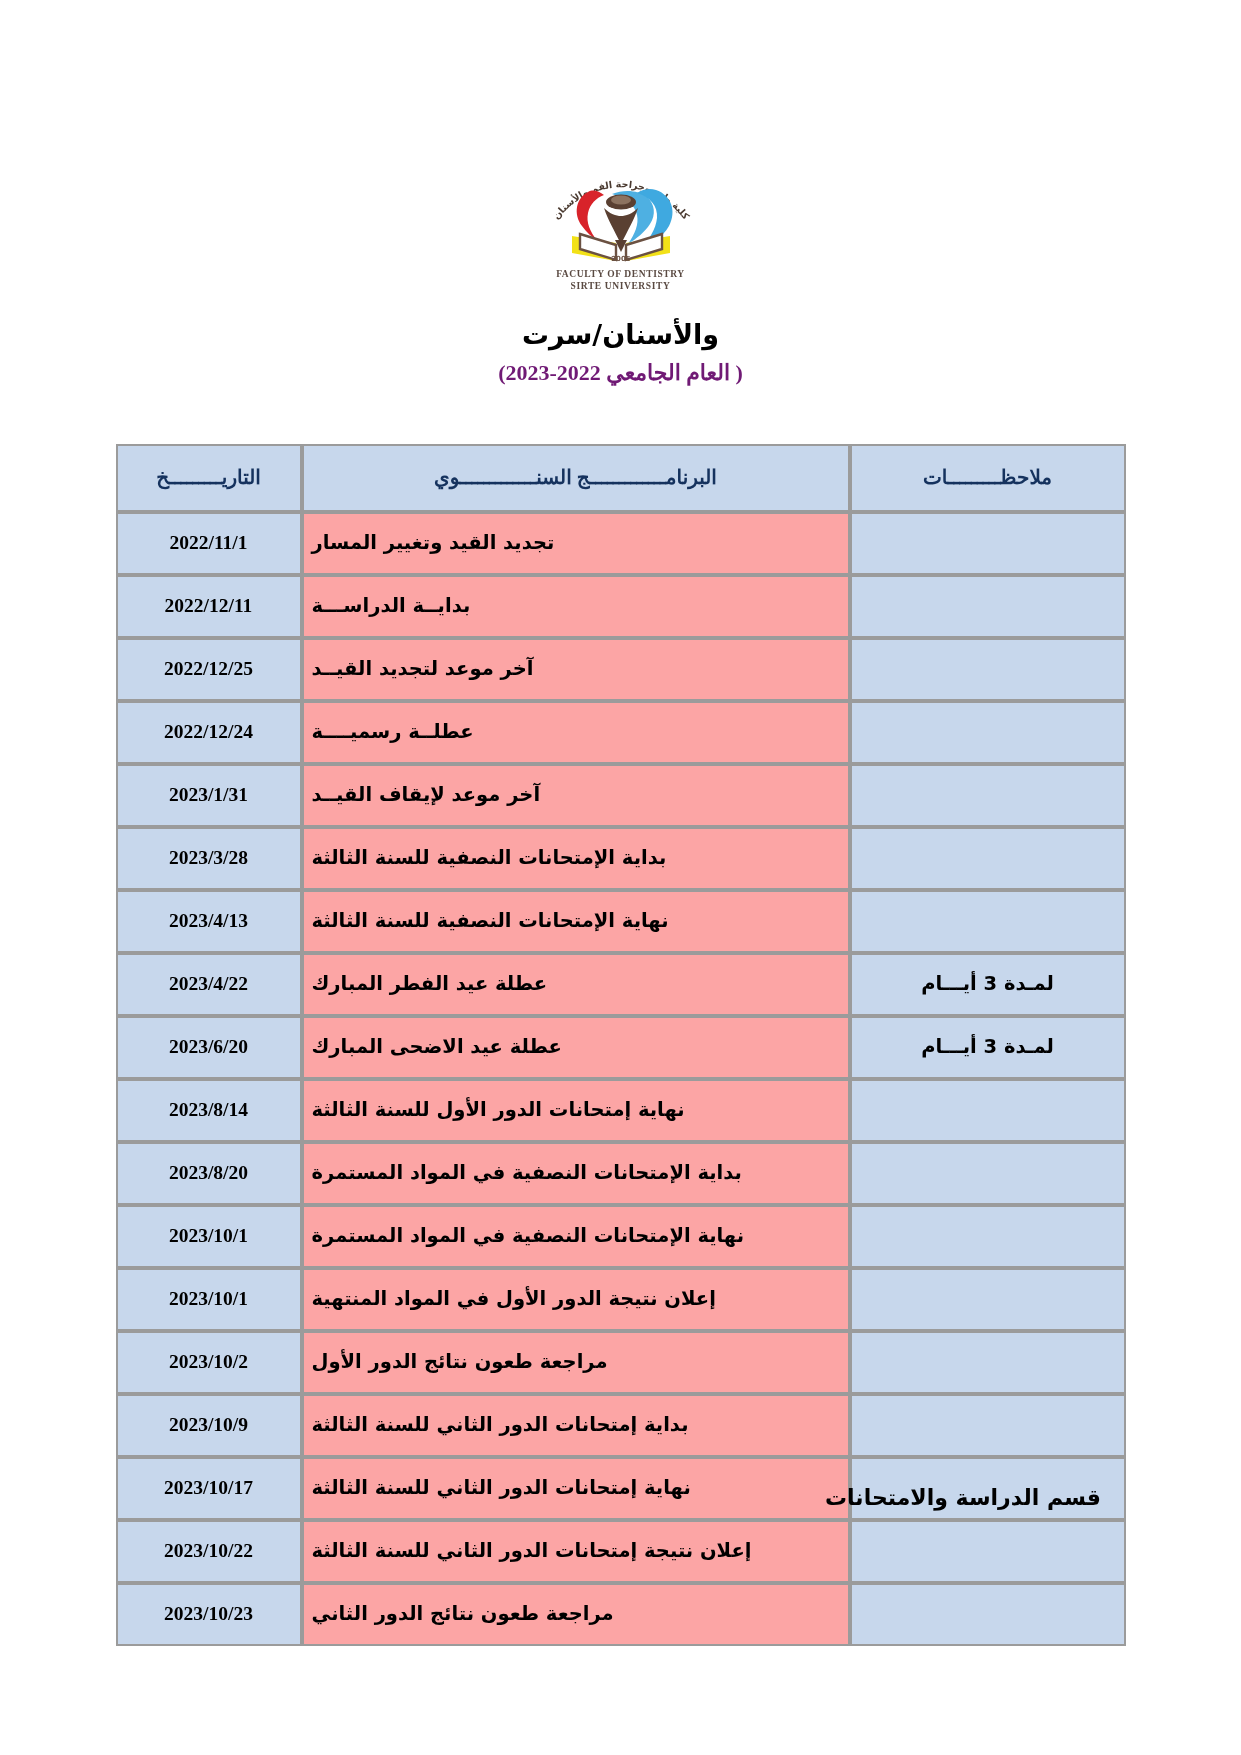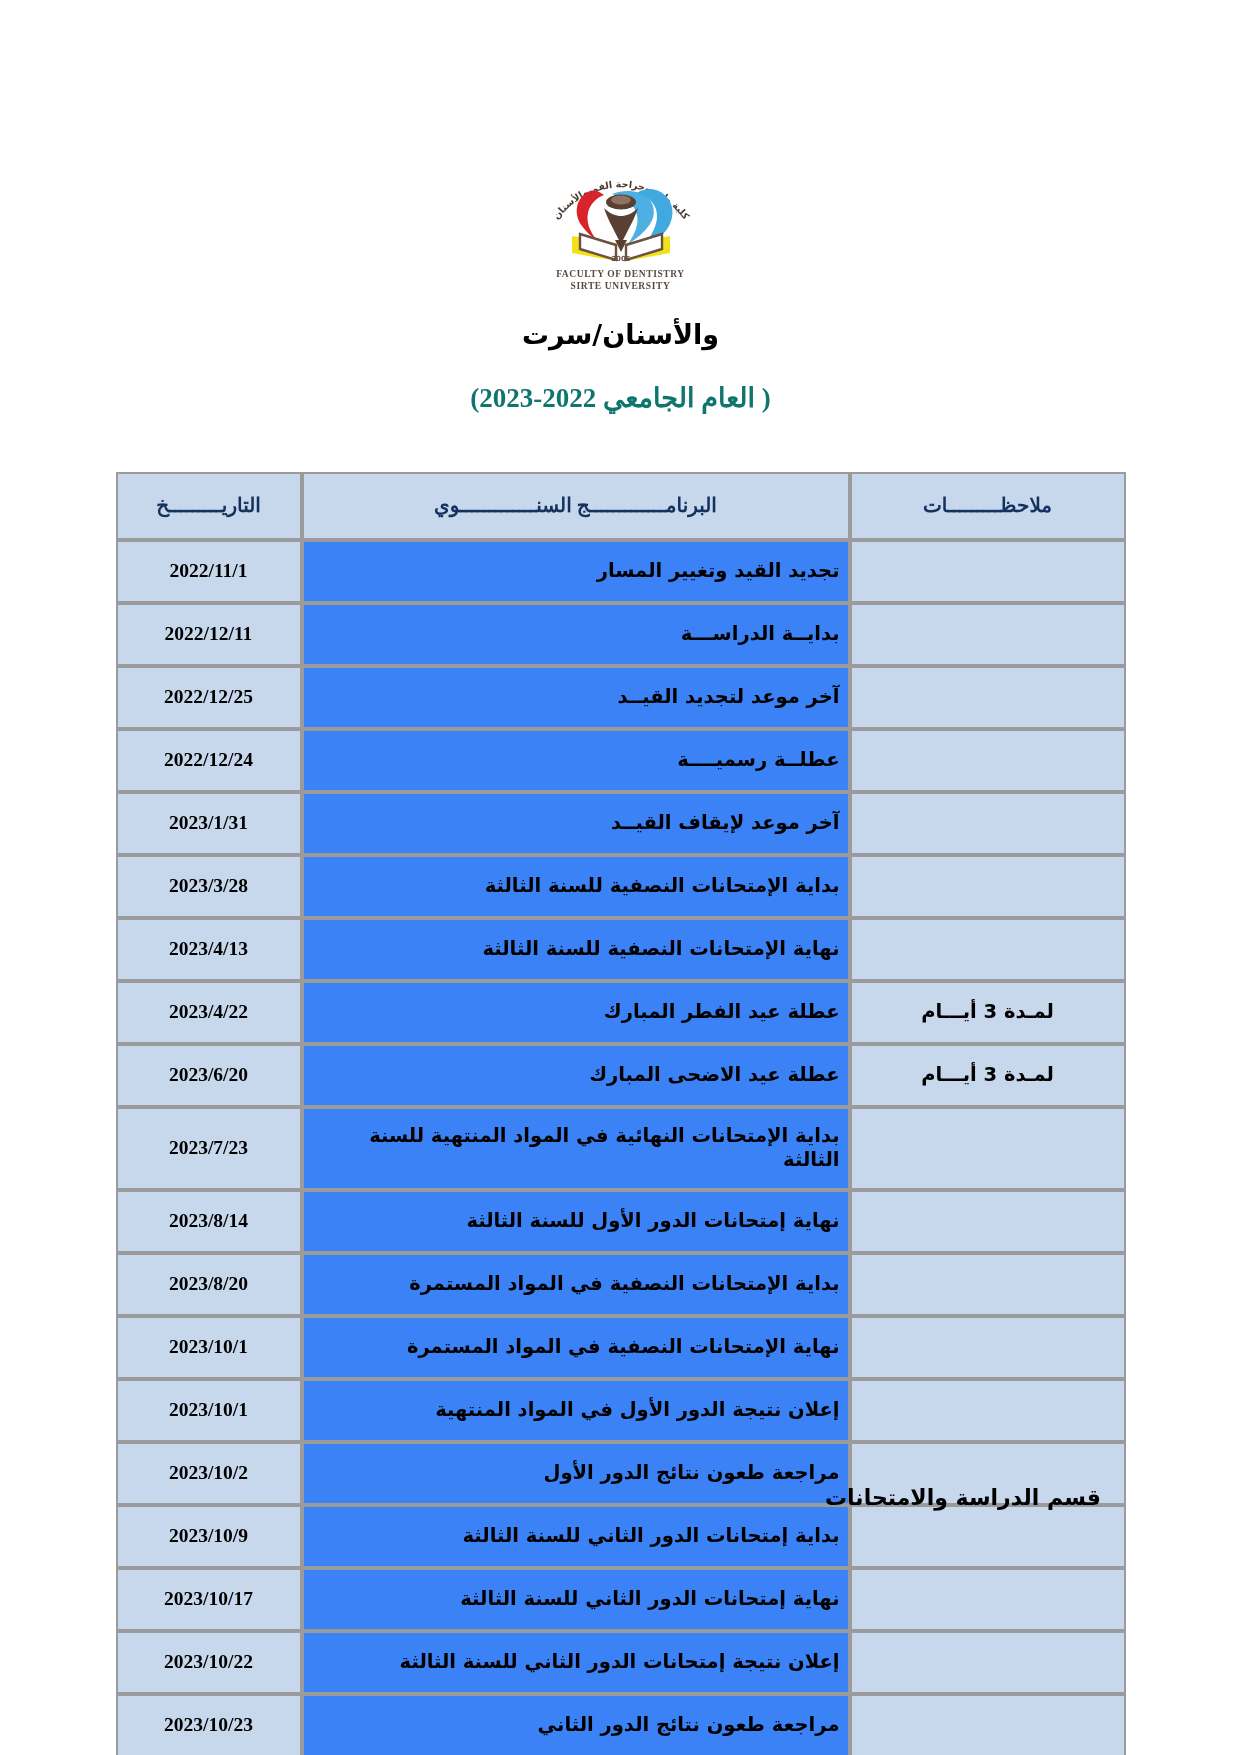--- a/index.html
+++ b/index.html
@@ -66,23 +66,23 @@
   .title-line2 {
     font-family: "DejaVu Sans", "Liberation Sans", sans-serif;
     font-weight: bold;
     font-size: 27px;
     color: #000000;
     line-height: 1.45;
   }
   .title-line3 {
     font-family: "Liberation Serif", "DejaVu Serif", serif;
     font-weight: bold;
-    font-size: 27px;
-    color: #0f766e;
-    margin-top: 28px;
+    font-size: 22px;
+    color: #701a75;
+    margin-top: 6px;
     direction: rtl;
   }
 
   
   .table-wrap {
     margin: 0 auto;
     margin-top: 58px;
     width: 1010px;
   }
   table.cal {
@@ -123,25 +123,25 @@
   td.td-date {
     background: #c7d7ec;
     color: #000000;
     font-family: "Liberation Serif", "DejaVu Serif", serif;
     font-weight: bold;
     text-align: center;
     font-size: 21px;
     direction: ltr;
   }
   td.td-prog {
-    background: #3b82f6;
-    color: #000000;
-    font-family: "DejaVu Sans", "Liberation Sans", sans-serif;
-    font-weight: bold;
-    text-align: right;
+    background: #fca5a5;
+    color: #000000;
+    font-family: "DejaVu Sans", "Liberation Sans", sans-serif;
+    font-weight: bold;
+    text-align: left;
     font-size: 18px;
   }
   td.td-notes {
     background: #c7d7ec;
     color: #000000;
     font-family: "DejaVu Sans", "Liberation Sans", sans-serif;
     font-weight: bold;
     text-align: center;
     font-size: 18px;
   }
@@ -258,25 +258,20 @@
             <td class="td-prog">عطلة عيد الفطر المبارك</td>
             <td class="td-date">2023/4/22</td>
           </tr>
           <tr>
             <td class="td-notes">لمـدة 3 أيـــام</td>
             <td class="td-prog">عطلة عيد الاضحى المبارك</td>
             <td class="td-date">2023/6/20</td>
           </tr>
           <tr>
             <td class="td-notes"></td>
-            <td class="td-prog">بداية الإمتحانات النهائية في المواد المنتهية للسنة الثالثة</td>
-            <td class="td-date">2023/7/23</td>
-          </tr>
-          <tr>
-            <td class="td-notes"></td>
             <td class="td-prog">نهاية إمتحانات الدور الأول للسنة الثالثة</td>
             <td class="td-date">2023/8/14</td>
           </tr>
           <tr>
             <td class="td-notes"></td>
             <td class="td-prog">بداية الإمتحانات النصفية في المواد المستمرة</td>
             <td class="td-date">2023/8/20</td>
           </tr>
           <tr>
             <td class="td-notes"></td>

